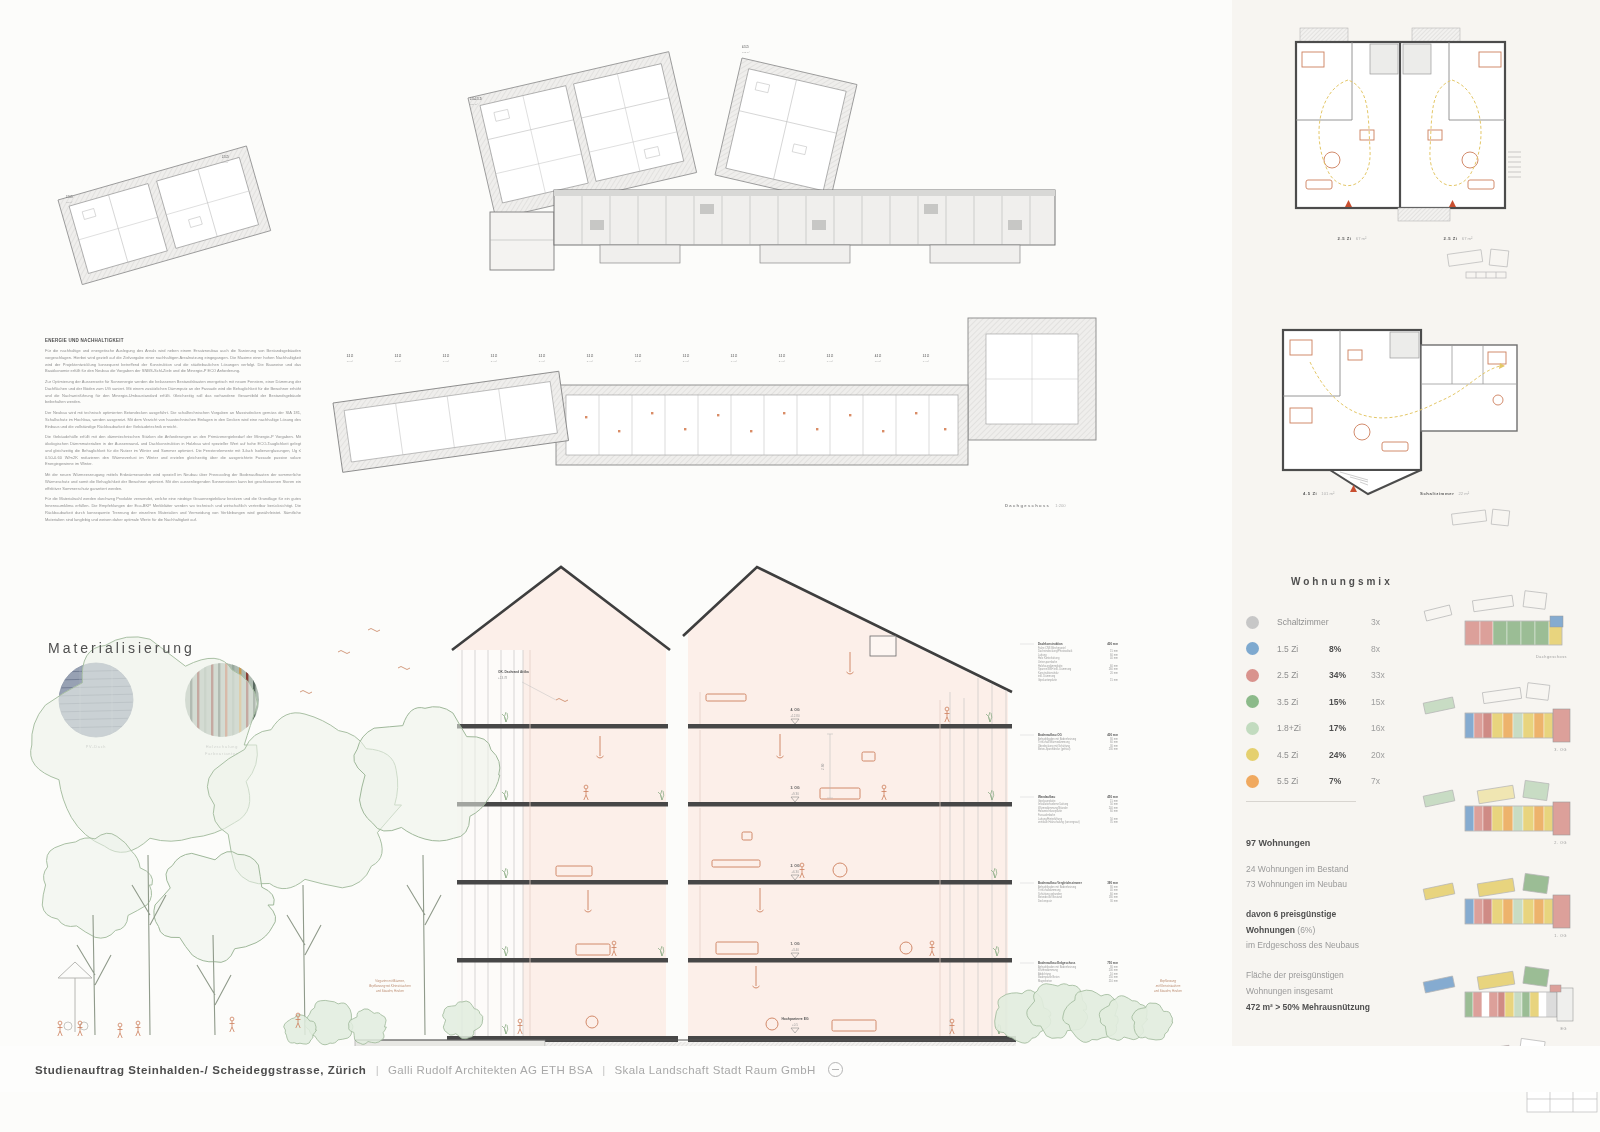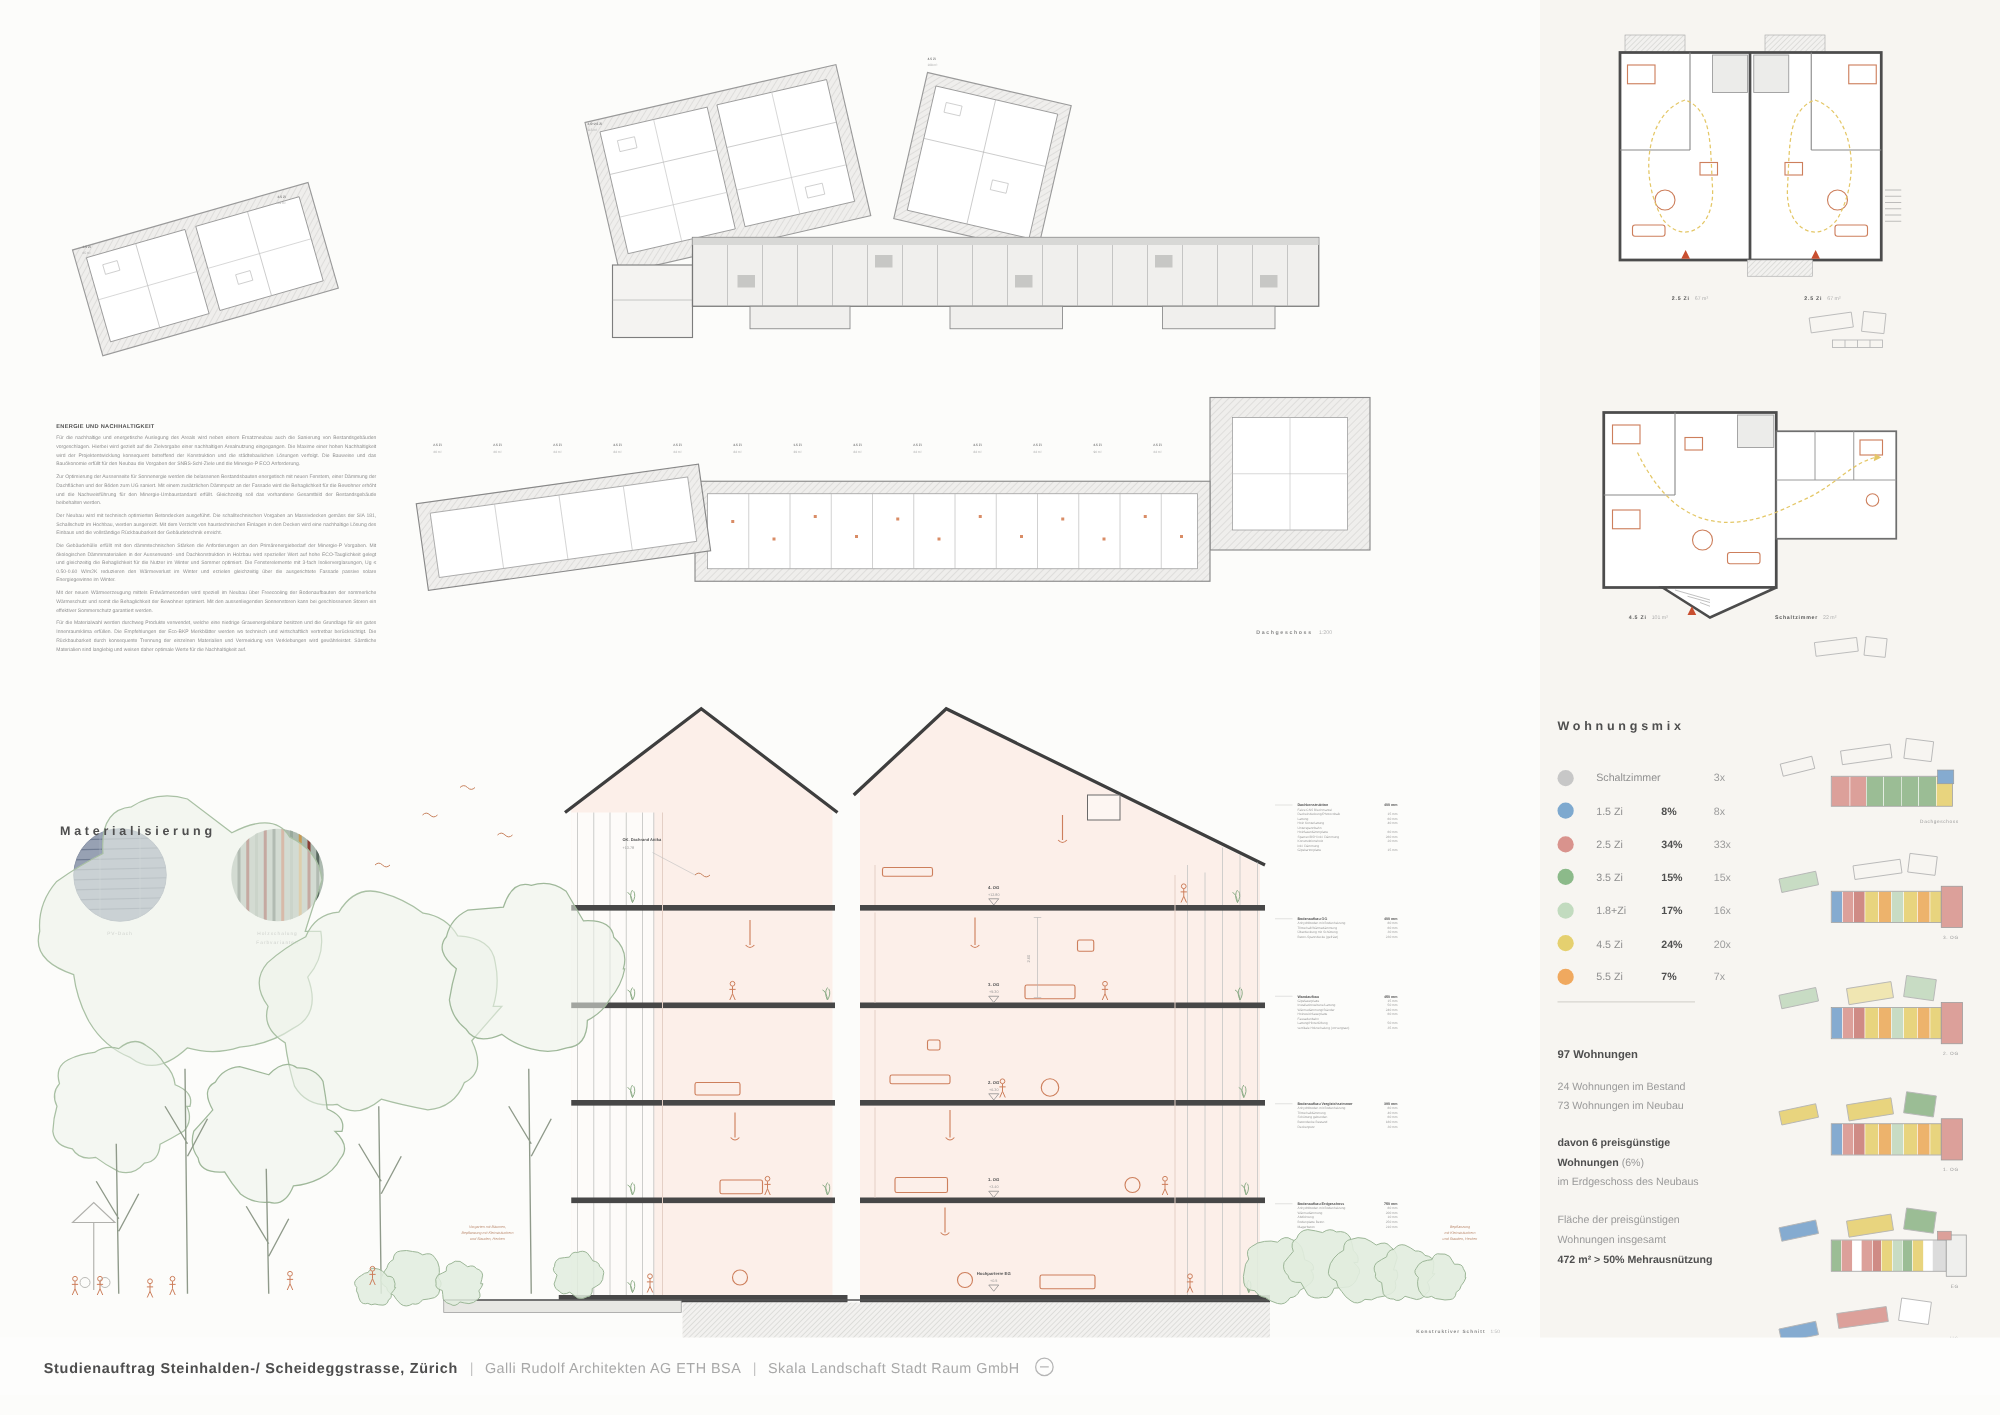--- a/index.html
+++ b/index.html
@@ -6,36 +6,36 @@
   #stage{position:relative;width:1600px;height:1132px;background:#fcfcfa;overflow:hidden;
          font-family:"Liberation Sans",sans-serif;}
   #rightPanel{position:absolute;left:1232px;top:0;width:368px;height:1088px;background:#f7f5f1;}
   svg{position:absolute;left:0;top:0;}
   .abs{position:absolute;}
   
   #energy{left:45px;top:338px;width:512px;transform:scale(.5);transform-origin:top left;color:#8f8f8f;}
   #energy h4{margin:0 0 8px 0;font-size:9px;letter-spacing:.5px;color:#4c4c4c;}
   #energy p{margin:0 0 7px 0;font-size:8px;line-height:1.72;text-align:justify;}
   
-  #matHead{left:48px;top:660px;font-size:10px;font-weight:700;letter-spacing:3px;color:#4f4f4f;}
+  #matHead{left:48px;top:640px;font-size:14px;font-weight:400;letter-spacing:3px;color:#4f4f4f;}
   
   #mix{left:1246px;top:576px;width:200px;color:#8a8a8a;}
-  #mix .head{font-size:10px;font-weight:700;letter-spacing:3px;color:#4f4f4f;margin-bottom:22px;}
+  #mix .head{font-size:10px;font-weight:700;letter-spacing:3px;color:#4f4f4f;margin-bottom:22px;margin-left:45px;}
   .mix-row{display:flex;align-items:center;height:26.5px;font-size:8.5px;}
   .mix-row .dot{width:13px;height:13px;border-radius:50%;margin-right:18px;flex:0 0 13px;}
   .mix-row .l{width:52px;color:#8f8f8f;}
   .mix-row .p{width:42px;font-weight:700;color:#4f4f4f;}
   .mix-row .c{color:#9e9e9e;}
   #mix .divider{height:1px;background:#d8d5d0;width:110px;margin:6px 0 10px 0;}
   #mix .t1{font-size:9px;font-weight:700;color:#4f4f4f;margin-bottom:14px;margin-top:36px;}
   #mix .t2{font-size:8.5px;color:#9a9a9a;line-height:1.85;}
   #mix .gap{height:14px;}
   #mix b{color:#4f4f4f;text-align:right;}
   
-  #footer{left:0;top:1070px;width:1600px;height:46px;background:#fdfdfc;display:flex;align-items:center;}
+  #footer{left:0;top:1046px;width:1600px;height:46px;background:#fdfdfc;display:flex;align-items:center;}
   #footer .txt{margin-left:35px;font-size:11.5px;white-space:nowrap;}
   #footer .b{font-weight:700;color:#4d4d4d;letter-spacing:.6px;}
   #footer .sep{color:#c4c4c4;padding:0 6px;}
   #footer .g{color:#a8a8a8;letter-spacing:.4px;}
   #footer .circ{display:inline-block;width:13px;height:13px;border:1px solid #b5b5b5;border-radius:50%;
      vertical-align:-3px;margin-left:9px;position:relative;}
   #footer .circ:after{content:"";position:absolute;left:3px;top:6px;width:7px;height:1px;background:#b5b5b5;}
 </style>
 </head>
 <body>

